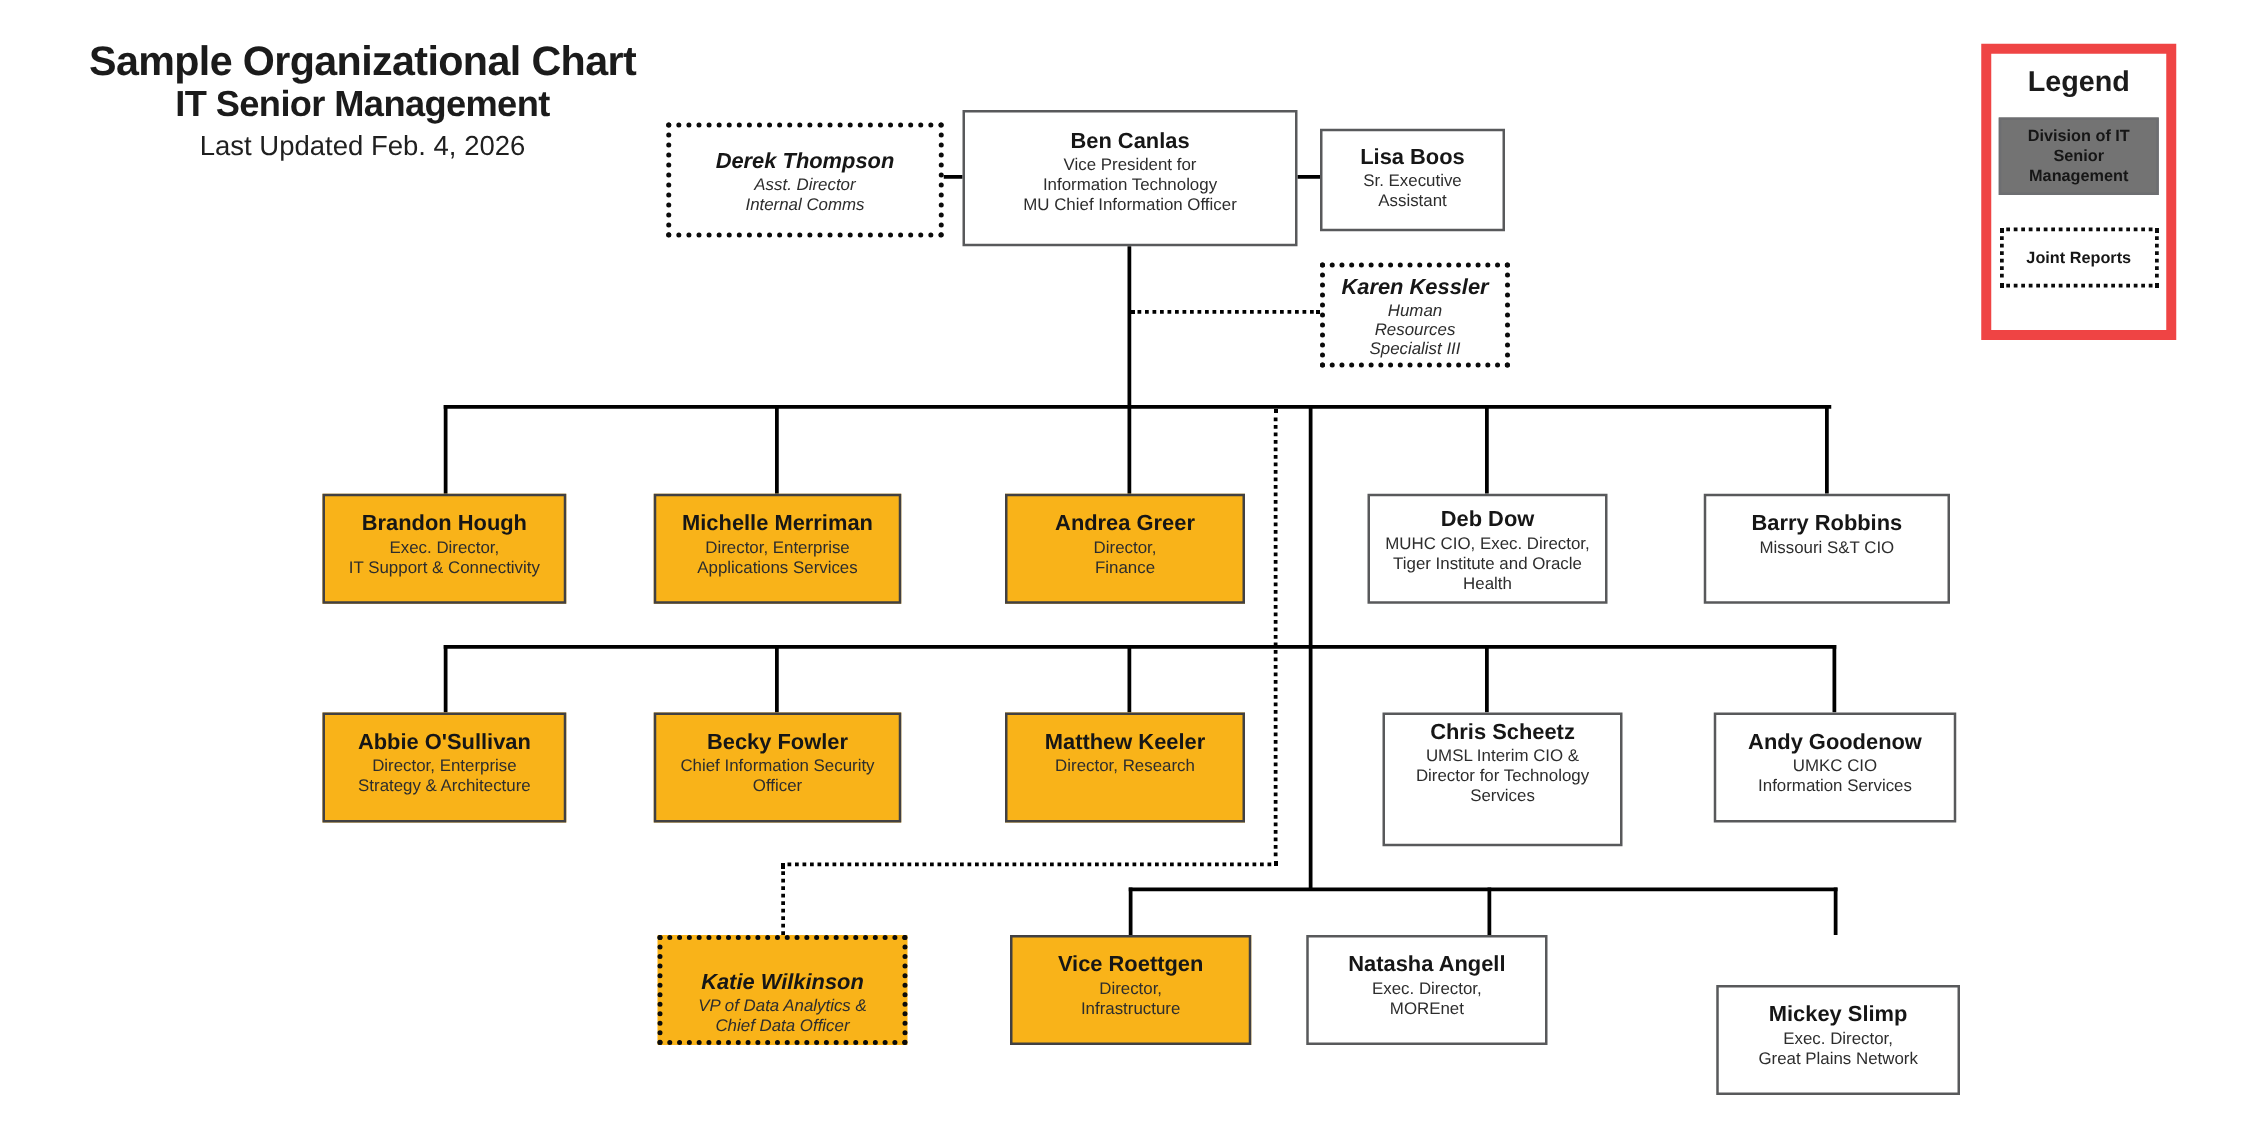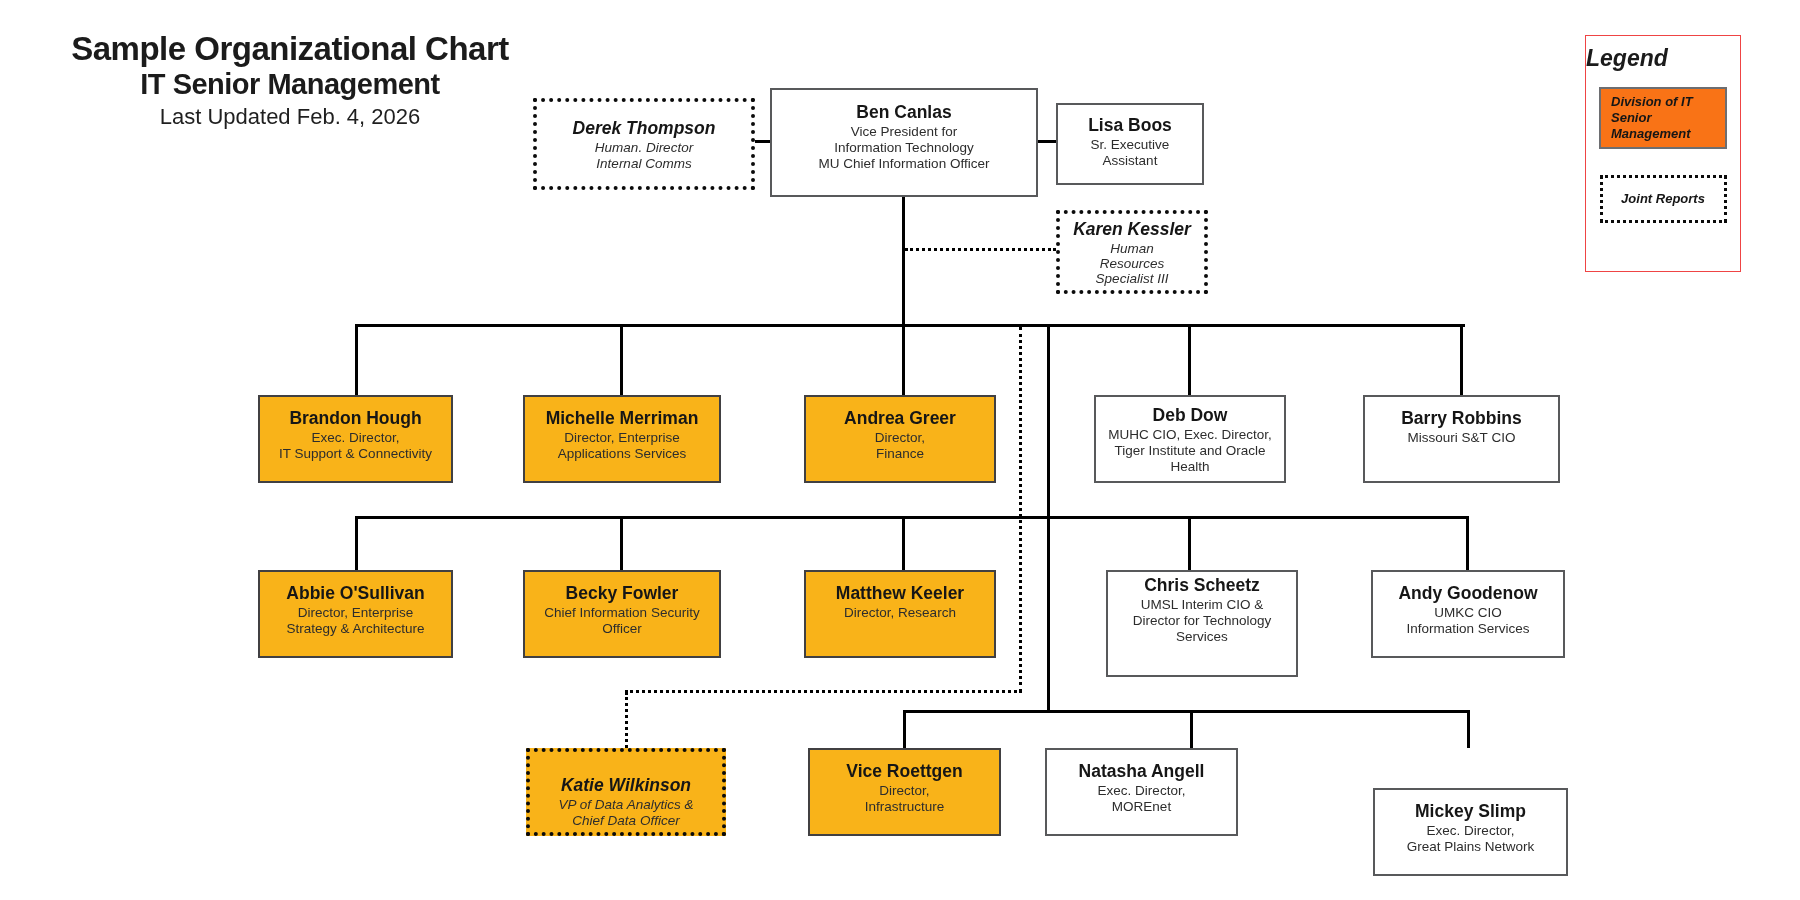--- a/index.html
+++ b/index.html
@@ -49,25 +49,25 @@
 
   
   .line{position:absolute;background:#000000;}
   .lh{height:3px;}
   .lv{width:3px;}
   .dh{position:absolute;height:0;border-top:3px dotted #000000;}
   .dv{position:absolute;width:0;border-left:3px dotted #000000;}
 
   
   #legend{position:absolute;left:1585px;top:35px;width:156px;height:237px;
-    border:1px solid #ef4444;box-sizing:border-box;background:#ffffff;text-align:left;font-style:italic;}
+    border:8px solid #ef4444;box-sizing:border-box;background:#ffffff;text-align:center;}
   #legend-heading{font-size:23px;font-weight:bold;margin-top:9px;}
   .legend-swatch{box-sizing:border-box;margin:0 auto;display:flex;align-items:center;justify-content:center;
     font-size:13px;font-weight:bold;line-height:1.25;color:#161616;}
-  #legend-division{width:128px;height:62px;margin-top:15px;background:#f97316;border:2px solid #6d6e71;padding:2px 10px;}
+  #legend-division{width:128px;height:62px;margin-top:15px;background:#737373;border:2px solid #6d6e71;padding:2px 10px;}
   #legend-joint{width:127px;height:48px;margin-top:26px;background:#ffffff;border:3px dotted #0b0b0b;padding:2px 14px;}
 </style>
 </head>
 <body>
 
 <div id="canvas">
 
   <div id="title-block">
     <div id="title-line1">Sample Organizational Chart</div>
     <div id="title-line2">IT Senior Management</div>
@@ -95,21 +95,21 @@
   <div class="line lv" style="left:1190px;top:710px;height:38px;"></div>
   <div class="line lv" style="left:1467px;top:710px;height:38px;"></div>
 
   <div class="dh" style="left:905px;top:248px;width:151px;"></div>
   <div class="dv" style="left:1019px;top:327px;height:365px;"></div>
   <div class="dh" style="left:625px;top:690px;width:397px;"></div>
   <div class="dv" style="left:625px;top:692px;height:56px;"></div>
 
   <div class="node dotted" id="n-derek">
     <div class="nm">Derek Thompson</div>
-    <div class="rl">Human. Director
+    <div class="rl">Asst. Director
 Internal Comms</div>
   </div>
   <div class="node" id="n-ben">
     <div class="nm">Ben Canlas</div>
     <div class="rl">Vice President for
 Information Technology
 MU Chief Information Officer</div>
   </div>
   <div class="node" id="n-lisa">
     <div class="nm">Lisa Boos</div>

